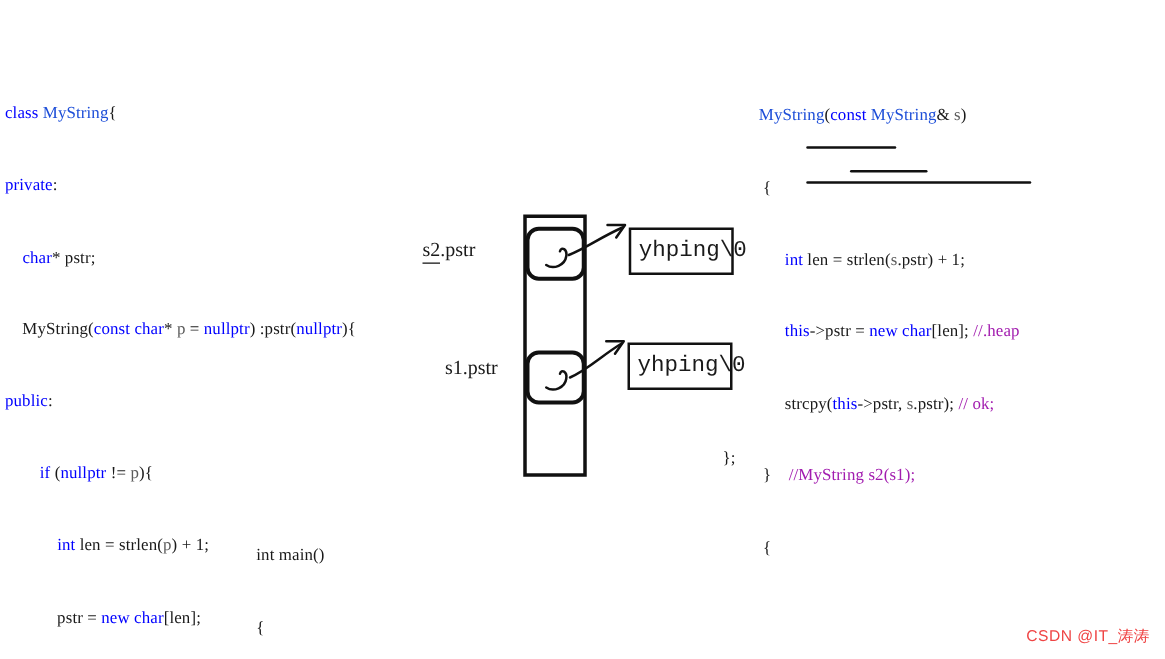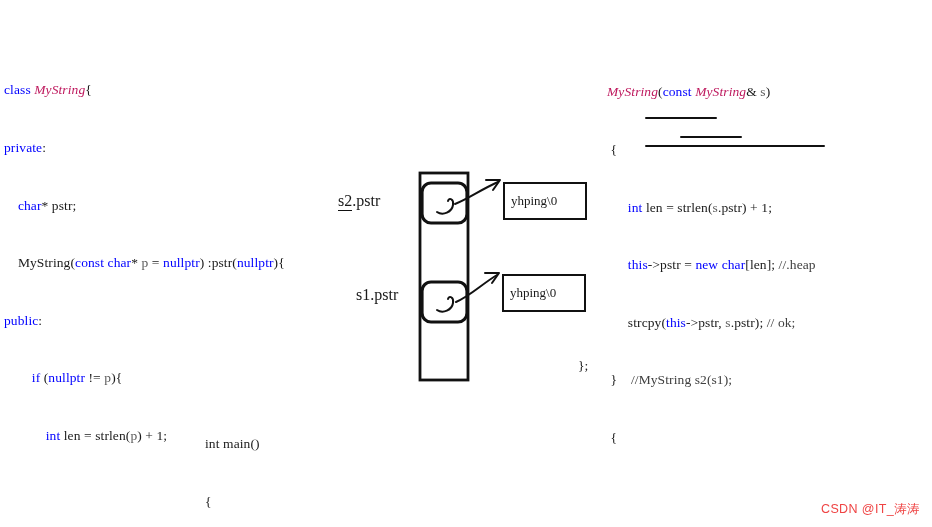--- a/index.html
+++ b/index.html
@@ -25,22 +25,22 @@
     color: #1a1a1a;
     letter-spacing: 0.1px;
   }
   #left-code  { left: 4px;   top: 42px; }
   #right-code { left: 607px; top: 44px; }
   #main-code  { left: 205px; top: 396px; }
 
   .code .ln { display: block; height: 19.2px; }
 
   .kw   { color: #0000ff; }       
-  .typ  { color: #be185d; font-style: italic; }       
-  .cmt  { color: #404040; }       
+  .typ  { color: #1d4ed8; }       
+  .cmt  { color: #a21caf; }       
   .pln  { color: #1a1a1a; }       
   .gry  { color: #5b5b5b; }       
 
   
   .u-mark {
     position: absolute;
     background: #111;
     height: 1.6px;
     border-radius: 1px;
   }
@@ -68,22 +68,22 @@
     position: absolute;
     border: 2.6px solid #111;
     background: #fff;
     overflow: visible;
   }
   .heapbox span {
     position: absolute;
     left: 6px;
     top: 50%;
     transform: translateY(-50%);
-    font-family: Liberation Serif, serif;
-    font-size: 13px;
+    font-family: Liberation Mono, monospace;
+    font-size: 18px;
     color: #1a1a1a;
     white-space: pre;
   }
   #heap-top    { left: 503px; top: 182px; width: 80px; height: 34px; }
   #heap-bottom { left: 502px; top: 274px; width: 80px; height: 34px; }
 
   
   #watermark {
     position: absolute;
     right: 12px;
@@ -99,20 +99,21 @@
 <body>
 
 <div class="code" id="left-code">
   <span class="ln"><span class="kw">class</span> <span class="typ">MyString</span><span class="pln">{</span></span>
   <span class="ln"><span class="kw">private</span><span class="pln">:</span></span>
   <span class="ln"><span class="pln">    </span><span class="kw">char</span><span class="pln">* pstr;</span></span>
   <span class="ln"><span class="pln">    MyString(</span><span class="kw">const char</span><span class="pln">* </span><span class="gry">p</span><span class="pln"> = </span><span class="kw">nullptr</span><span class="pln">) :pstr(</span><span class="kw">nullptr</span><span class="pln">){</span></span>
   <span class="ln"><span class="kw">public</span><span class="pln">:</span></span>
   <span class="ln"><span class="pln">        </span><span class="kw">if</span><span class="pln"> (</span><span class="kw">nullptr</span><span class="pln"> != </span><span class="gry">p</span><span class="pln">){</span></span>
   <span class="ln"><span class="pln">            </span><span class="kw">int</span><span class="pln"> len = strlen(</span><span class="gry">p</span><span class="pln">) + 1;</span></span>
+  <span class="ln"><span class="pln">            pstr = </span><span class="kw">new char</span><span class="pln">[len];</span></span>
   
   
   
   
   
   
   
   
   
   

